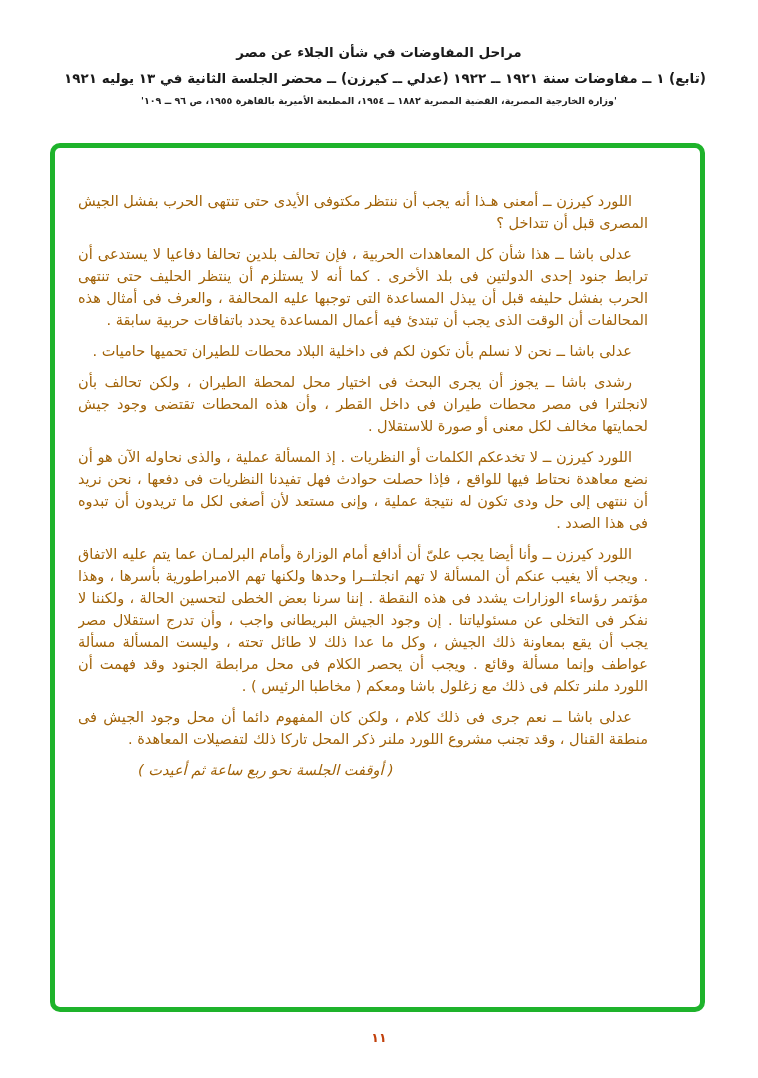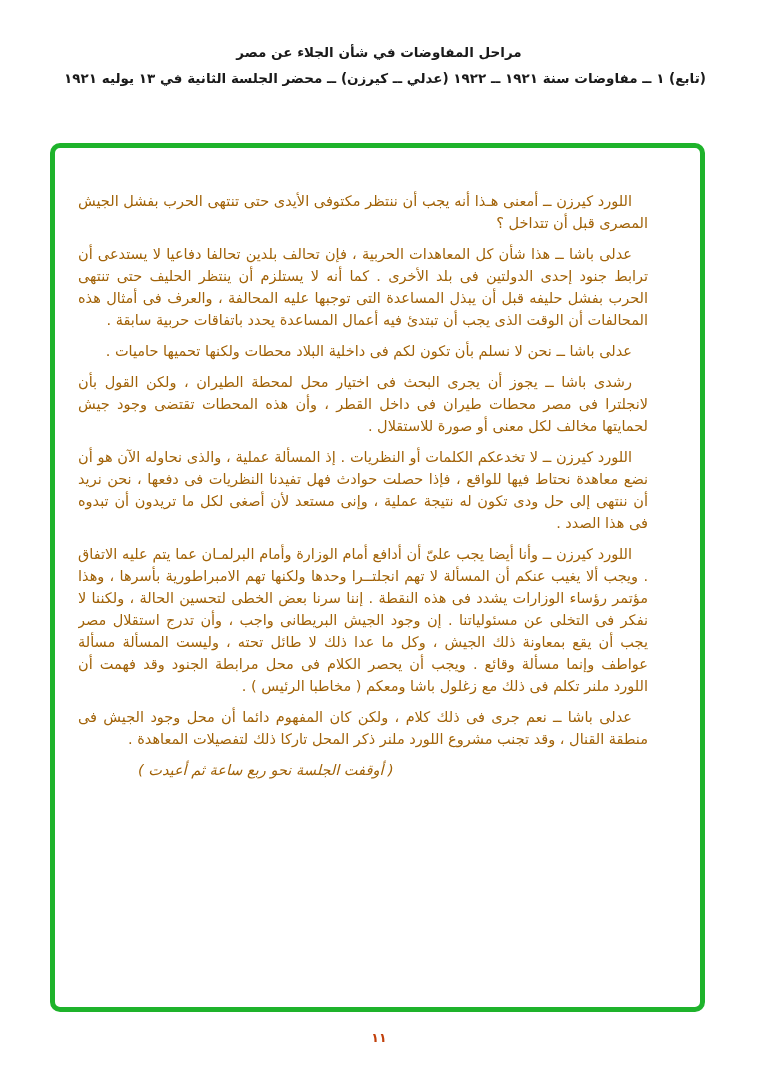--- a/index.html
+++ b/index.html
@@ -97,29 +97,30 @@
   }
 </style>
 </head>
 <body style="background: rgb(255, 255, 255);">
 
 <div class="page">
 
   <div class="header">
     <div class="title">مراحل المفاوضات في شأن الجلاء عن مصر</div>
     <div class="subtitle">(تابع) ١ ــ مفاوضات سنة ١٩٢١ ــ ١٩٢٢ (عدلي ــ كيرزن) ــ محضر الجلسة الثانية في ١٣ يوليه ١٩٢١</div>
+    <div class="source">'وزارة الخارجية المصرية، القضية المصرية ١٨٨٢ ــ ١٩٥٤، المطبعة الأميرية بالقاهرة ١٩٥٥، ص ٩٦ ــ ١٠٩'</div>
   </div>
 
   <div class="highlight-box" style="border-color: rgb(30, 179, 43);"></div>
 
   <div class="doc-text">
     <p>اللورد كيرزن ــ أمعنى هـذا أنه يجب أن ننتظر مكتوفى الأيدى حتى تنتهى الحرب بفشل الجيش المصرى قبل أن تتداخل ؟</p>
     <p>عدلى باشا ــ هذا شأن كل المعاهدات الحربية ، فإن تحالف بلدين تحالفا دفاعيا لا يستدعى أن ترابط جنود إحدى الدولتين فى بلد الأخرى . كما أنه لا يستلزم أن ينتظر الحليف حتى تنتهى الحرب بفشل حليفه قبل أن يبذل المساعدة التى توجبها عليه المحالفة ، والعرف فى أمثال هذه المحالفات أن الوقت الذى يجب أن تبتدئ فيه أعمال المساعدة يحدد باتفاقات حربية سابقة .</p>
-    <p>عدلى باشا ــ نحن لا نسلم بأن تكون لكم فى داخلية البلاد محطات ولكنها تحميها حاميات .</p>
-    <p>رشدى باشا ــ يجوز أن يجرى البحث فى اختيار محل لمحطة الطيران ، ولكن القول بأن لانجلترا فى مصر محطات طيران فى داخل القطر ، وأن هذه المحطات تقتضى وجود جيش لحمايتها مخالف لكل معنى أو صورة للاستقلال .</p>
+    <p>عدلى باشا ــ نحن لا نسلم بأن تكون لكم فى داخلية البلاد محطات للطيران تحميها حاميات .</p>
+    <p>رشدى باشا ــ يجوز أن يجرى البحث فى اختيار محل لمحطة الطيران ، ولكن تحالف بأن لانجلترا فى مصر محطات طيران فى داخل القطر ، وأن هذه المحطات تقتضى وجود جيش لحمايتها مخالف لكل معنى أو صورة للاستقلال .</p>
     <p>اللورد كيرزن ــ لا تخدعكم الكلمات أو النظريات . إذ المسألة عملية ، والذى نحاوله الآن هو أن نضع معاهدة نحتاط فيها للواقع ، فإذا حصلت حوادث فهل تفيدنا النظريات فى دفعها ، نحن نريد أن ننتهى إلى حل ودى تكون له نتيجة عملية ، وإنى مستعد لأن أصغى لكل ما تريدون أن تبدوه فى هذا الصدد .</p>
     <p>اللورد كيرزن ــ وأنا أيضا يجب علىّ أن أدافع أمام الوزارة وأمام البرلمـان عما يتم عليه الاتفاق . ويجب ألا يغيب عنكم أن المسألة لا تهم انجلتــرا وحدها ولكنها تهم الامبراطورية بأسرها ، وهذا مؤتمر رؤساء الوزارات يشدد فى هذه النقطة . إننا سرنا بعض الخطى لتحسين الحالة ، ولكننا لا نفكر فى التخلى عن مسئولياتنا . إن وجود الجيش البريطانى واجب ، وأن تدرج استقلال مصر يجب أن يقع بمعاونة ذلك الجيش ، وكل ما عدا ذلك لا طائل تحته ، وليست المسألة مسألة عواطف وإنما مسألة وقائع . ويجب أن يحصر الكلام فى محل مرابطة الجنود وقد فهمت أن اللورد ملنر تكلم فى ذلك مع زغلول باشا ومعكم ( مخاطبا الرئيس ) .</p>
     <p>عدلى باشا ــ نعم جرى فى ذلك كلام ، ولكن كان المفهوم دائما أن محل وجود الجيش فى منطقة القنال ، وقد تجنب مشروع اللورد ملنر ذكر المحل تاركا ذلك لتفصيلات المعاهدة .</p>
     <p class="closing">( أوقفت الجلسة نحو ربع ساعة ثم أعيدت )</p>
   </div>
 
   <div class="page-number">١١</div>
 
 </div>
 

